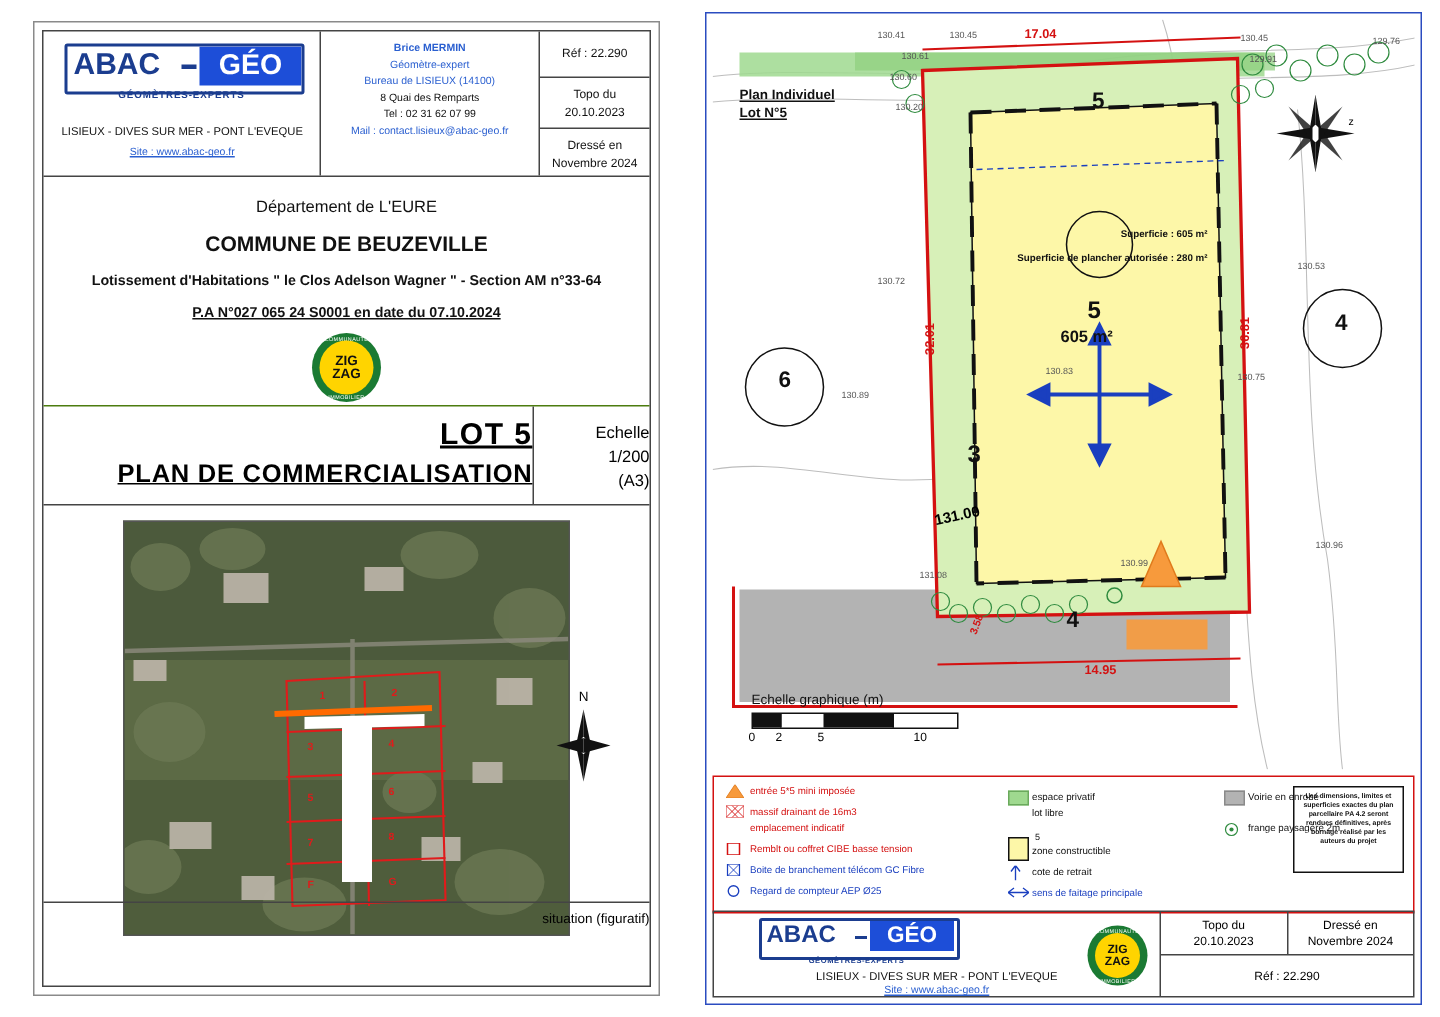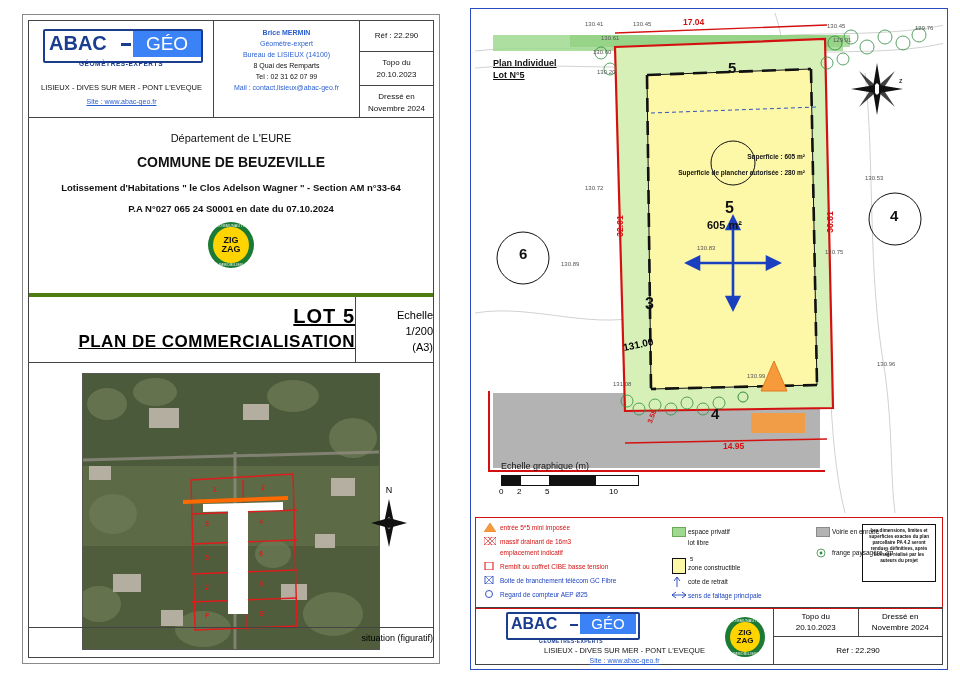--- a/index.html
+++ b/index.html
@@ -9,42 +9,42 @@
   
   .left-sheet{position:absolute;left:22px;top:14px;width:418px;height:650px;border:1px solid #8a8a8a;background:#fff;box-sizing:border-box;}
   .lsheet-inner{position:absolute;left:5px;top:5px;right:5px;bottom:5px;border:1px solid #444;box-sizing:border-box;}
 
   
   .hdr{position:relative;height:96px;border-bottom:1px solid #444;}
   .hdr-logo{position:absolute;left:0;top:0;width:185px;height:96px;border-right:1px solid #444;box-sizing:border-box;}
   .logo-box{position:absolute;left:14px;top:8px;width:156px;height:30px;border:2px solid #1b3d8f;background:#fff;border-radius:2px;overflow:hidden;}
   .logo-abac{position:absolute;left:4px;top:1px;font-size:20px;font-weight:bold;color:#1b3d8f;letter-spacing:0px;font-family:"Liberation Sans",sans-serif;}
   .logo-dash{position:absolute;left:76px;top:12px;width:10px;height:3px;background:#1b3d8f;}
-  .logo-geo{position:absolute;left:88px;top:0px;width:68px;height:26px;background:#3b82f6;color:#fff;font-size:19px;font-weight:normal;text-align:center;line-height:26px;}
+  .logo-geo{position:absolute;left:88px;top:0px;width:68px;height:26px;background:#1d4ed8;color:#fff;font-size:19px;font-weight:bold;text-align:center;line-height:26px;}
   .logo-sub{position:absolute;left:14px;top:39px;width:156px;text-align:center;font-size:6.5px;color:#1b3d8f;letter-spacing:.6px;font-weight:bold;}
   .logo-line2{position:absolute;left:0;top:62px;width:185px;text-align:center;font-size:7.5px;color:#111;}
   .logo-line3{position:absolute;left:0;top:77px;width:185px;text-align:center;font-size:7px;color:#2a5fd0;text-decoration:underline;}
 
   .hdr-contact{position:absolute;left:185px;top:0;width:146px;height:96px;border-right:1px solid #444;box-sizing:border-box;text-align:center;padding-top:6px;}
   .hdr-contact div{font-size:7px;color:#2a5fd0;line-height:11px;}
   .hdr-contact .cname{font-weight:bold;}
   .hdr-contact .cblack{color:#111;}
 
   .hdr-right{position:absolute;left:331px;top:0;right:0;height:96px;}
   .hr-cell{border-bottom:1px solid #444;text-align:center;font-size:8px;color:#111;display:flex;align-items:center;justify-content:center;flex-direction:column;line-height:12px;}
   .hr1{height:30px;}
   .hr2{height:33px;}
   .hr3{height:33px;border-bottom:none;}
 
   
-  .body-block{border-bottom:4px solid #4d7c0f;padding:8px 0 23px 0;text-align:center;}
+  .body-block{border-bottom:1px solid #4d7c0f;padding:8px 0 0 0;text-align:center;}
   .bb-l1{font-size:11px;margin:6px 0 10px;color:#111;}
   .bb-l2{font-size:14px;font-weight:bold;margin:0 0 12px;color:#111;}
   .bb-l3{font-size:9.5px;font-weight:bold;margin:0 0 10px;color:#111;}
-  .bb-l4{font-size:9.5px;font-weight:bold;margin:0 0 8px;color:#111;}
+  .bb-l4{font-size:9.5px;font-weight:bold;margin:0 0 8px;color:#111;text-decoration:underline;}
 
   .zigzag{width:46px;height:46px;margin:2px auto 2px;position:relative;}
   .zz-ring{position:absolute;inset:0;border-radius:50%;background:#1b7a33;}
   .zz-inner{position:absolute;left:5px;top:5px;right:5px;bottom:5px;border-radius:50%;background:#ffd400;display:flex;align-items:center;justify-content:center;}
   .zz-text{font-size:9px;font-weight:bold;color:#111;line-height:9px;text-align:center;}
   .zz-top{position:absolute;top:1.5px;left:0;width:100%;text-align:center;font-size:3.6px;color:#fff;letter-spacing:.3px;}
   .zz-bot{position:absolute;bottom:1.5px;left:0;width:100%;text-align:center;font-size:3.6px;color:#fff;letter-spacing:.3px;}
 
   
   .lot-row{display:flex;border-bottom:1px solid #444;}

